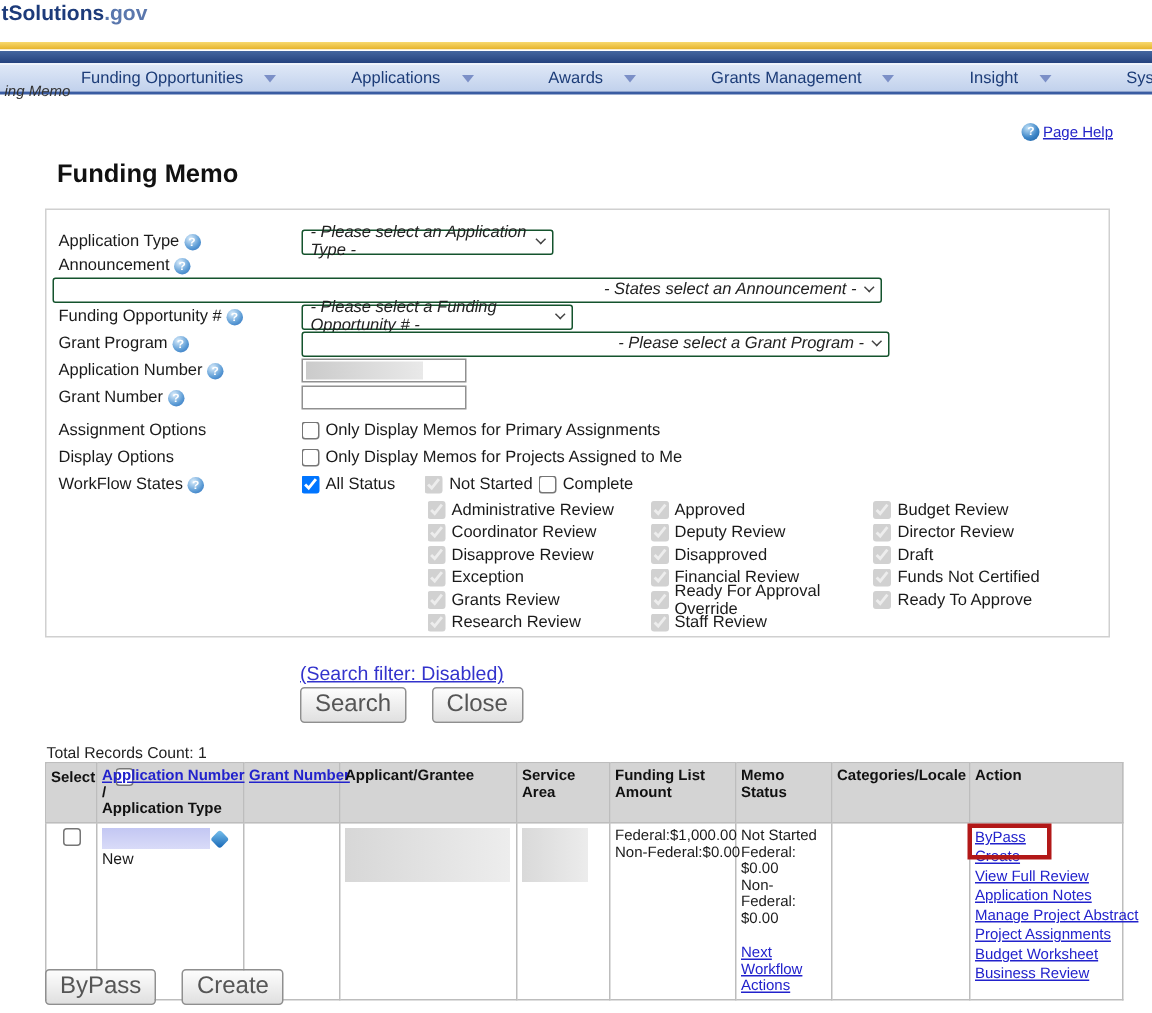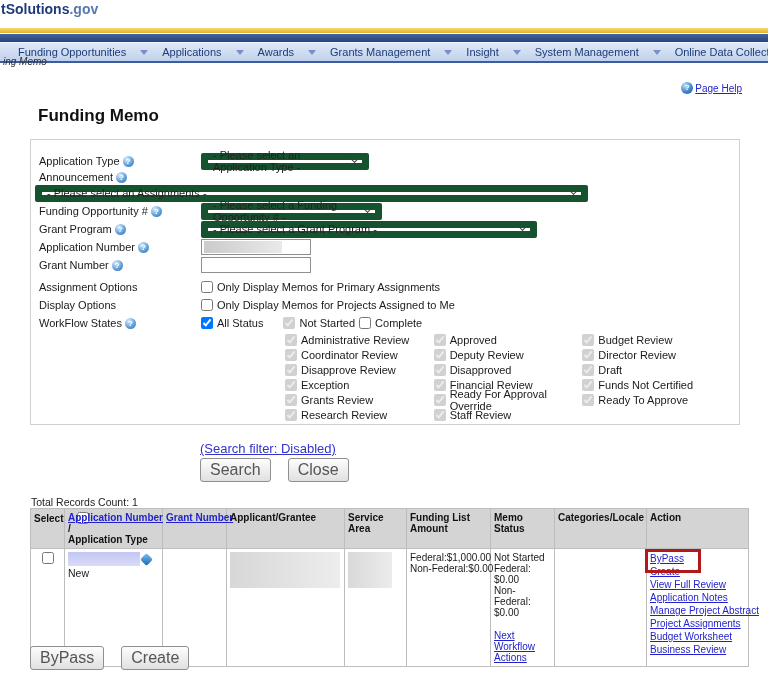--- a/index.html
+++ b/index.html
@@ -21,21 +21,21 @@
   .navbar {
     height: 21px;
     background: linear-gradient(#dfe8f7, #c1d1ec);
     border-top: 1px solid #eef3fb;
     border-bottom: 2px solid #3a5ca2;
     display: flex; align-items: center;
     font-size: 11px; color: #1c3c78;
     padding: 0 8px 0 18px;
     white-space: nowrap;
   }
-  .nav-item { cursor: default; }
+  .nav-item { cursor: default; margin-left: 36px; }
   .nav-arrow {
     width: 0; height: 0;
     border-left: 4px solid transparent;
     border-right: 4px solid transparent;
     border-top: 5px solid #7b8fc7;
     margin: 0 14px;
     display: inline-block;
   }
   
   .breadcrumb { position: absolute; top: 56px; left: 3px; font-size: 10px; font-style: italic; color: #333; }
@@ -56,23 +56,23 @@
   .frow { display: flex; align-items: center; height: 18px; }
   .frow-label-only { height: 14px; }
   .flabel { width: 162px; display: flex; align-items: center; gap: 3px; font-size: 11px; color: #1a1a1a; flex-shrink: 0; }
   .qicon {
     display: inline-block; width: 11px; height: 11px; border-radius: 50%; flex-shrink: 0;
     background: radial-gradient(circle at 35% 28%, #d9ecfb, #5b9bd5 60%, #2a6bba);
     color: #fff; font-size: 8px; font-weight: bold; text-align: center; line-height: 11px;
     cursor: pointer;
   }
   .sel {
-    border: 7px solid #14532d; border-radius: 2px; height: 17px; background: #fff;
-    display: inline-flex; align-items: center; justify-content: space-between;
-    padding: 0 5px; font-size: 11px; color: #222; cursor: default;
+    border: 1px solid #14532d; border-radius: 2px; height: 17px; background: #fff;
+    display: inline-flex; align-items: center; justify-content: flex-end;
+    padding: 0 5px; font-size: 11px; color: #222; cursor: default; font-style: italic;
   }
   .chev {
     width: 5px; height: 5px; margin-left: 6px; margin-top: -3px;
     border-right: 1.5px solid #444; border-bottom: 1.5px solid #444;
     transform: rotate(45deg); flex-shrink: 0;
   }
   .inp {
     border: 1px solid #909090; height: 16px; width: 110px; background: #fff;
     display: flex; align-items: center; padding: 0 2px;
   }
@@ -178,42 +178,42 @@
   </div>
 
   <div class="frow frow-label-only">
     <span class="flabel">
         <span>Announcement</span>
         <span class="qicon">?</span>
       </span>
   </div>
   <div class="frow">
     <span class="sel" style="width:553px;margin-left:-4px">
-        <span>- Please select an Assignments -</span>
+        <span>- States select an Announcement -</span>
         <span class="chev"></span>
       </span>
   </div>
 
   <div class="frow">
     <span class="flabel">
         <span>Funding Opportunity #</span>
         <span class="qicon">?</span>
       </span>
     <span class="sel" style="width:181px">
         <span>- Please select a Funding Opportunity # -</span>
         <span class="chev"></span>
       </span>
   </div>
 
   <div class="frow">
     <span class="flabel">
         <span>Grant Program</span>
         <span class="qicon">?</span>
       </span>
-    <span class="sel" style="width:336px">
+    <span class="sel" style="width:392px">
         <span>- Please select a Grant Program -</span>
         <span class="chev"></span>
       </span>
   </div>
 
   <div class="frow">
     <span class="flabel">
         <span>Application Number</span>
         <span class="qicon">?</span>
       </span>

